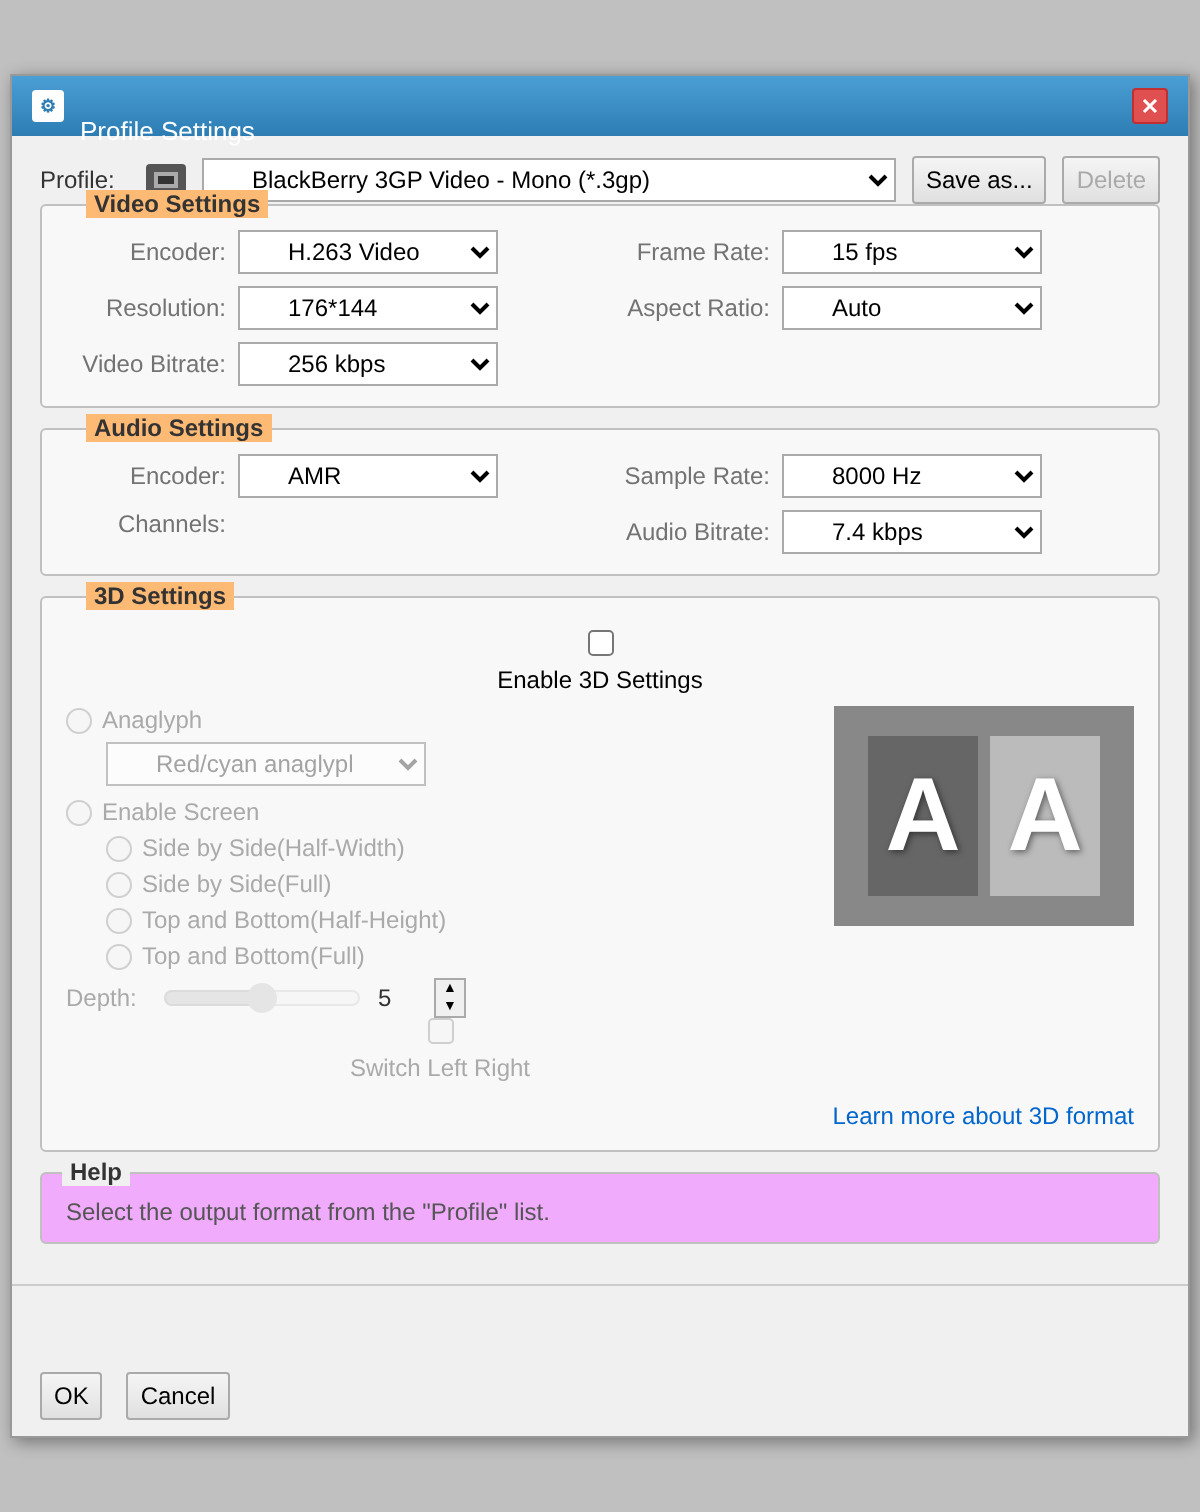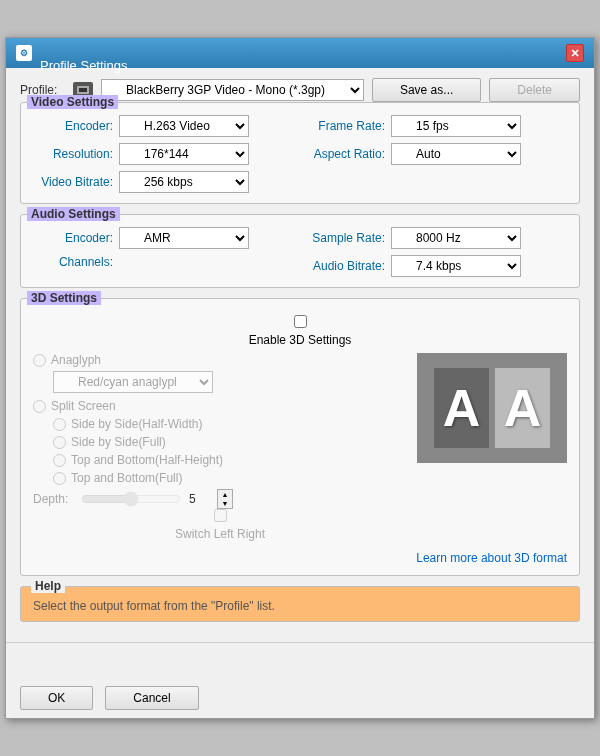--- a/index.html
+++ b/index.html
@@ -93,63 +93,63 @@
       border: 1px solid #aaa;
       background: white;
       font-size: 12px;
       padding: 0 20px;
       cursor: pointer;
       appearance: auto;
     }
     .profile-select { flex: 1; }
     .btn {
       height: 24px;
-      padding: 0 27px;
+      padding: 0 6px;
       border: 1px solid #aaa;
       background: linear-gradient(to bottom, #f5f5f5, #e0e0e0);
       font-size: 12px;
       cursor: pointer;
       border-radius: 2px;
     }
     .btn:disabled { color: #aaa; cursor: default; }
     .section {
       border: 1px solid #c0c0c0;
       border-radius: 3px;
       margin-bottom: 10px;
       background: #f8f8f8;
       padding: 8px 12px 10px;
       position: relative;
     }
     .section-title {
       font-size: 12px;
       color: #333;
       font-weight: bold;
-      background: #c4b5fd;
+      background: #fdba74;
       padding: 0 4px;
       position: absolute;
       top: -8px;
-      left: 6px;
+      left: 22px;
     }
     .section-content {
       margin-top: 4px;
     }
     .form-grid {
       display: grid;
       grid-template-columns: 1fr 1fr;
       gap: 6px 10px;
     }
     .form-row {
       display: flex;
       align-items: center;
       gap: 6px;
     }
     .form-label {
       text-align: right;
       min-width: 80px;
-      color: #0369a1;
+      color: #737373;
       font-size: 12px;
     }
     .form-select {
       width: 130px;
       height: 22px;
     }
     .settings-3d {
       padding-top: 4px;
     }
     .checkbox-row {
@@ -251,21 +251,21 @@
       color: #0066cc;
       text-decoration: none;
       font-size: 12px;
       cursor: pointer;
     }
     .help-section {
       border: 1px solid #c0c0c0;
       border-radius: 3px;
       padding: 8px 12px;
       margin-bottom: 10px;
-      background: #fdba74;
+      background: #f0abfc;
       position: relative;
     }
     .help-title {
       font-size: 12px;
       font-weight: bold;
       color: #333;
       background: #f0f0f0;
       padding: 0 4px;
       position: absolute;
       top: -8px;
@@ -452,21 +452,21 @@
               <label for="anaglyph" class="disabled-text">Anaglyph</label>
             </div>
             <div class="anaglyph-row radio-sub">
               <select class="anaglyph-select" disabled="">
                 <option>Red/cyan anaglyph, full color</option>
               </select>
             </div>
 
             <div class="radio-row" style="margin-top:6px;">
               <input type="radio" name="mode3d" id="splitscreen" disabled="" style="">
-              <label for="splitscreen" class="disabled-text">Split Screen</label>
+              <label for="splitscreen" class="disabled-text">Enable Screen</label>
             </div>
             <div class="radio-row radio-sub">
               <input type="radio" name="splitmode" id="sbshalf" disabled="" style="">
               <label for="sbshalf" class="disabled-text">Side by Side(Half-Width)</label>
             </div>
             <div class="radio-row radio-sub">
               <input type="radio" name="splitmode" id="sbsfull" disabled="" style="">
               <label for="sbsfull" class="disabled-text">Side by Side(Full)</label>
             </div>
             <div class="radio-row radio-sub">

